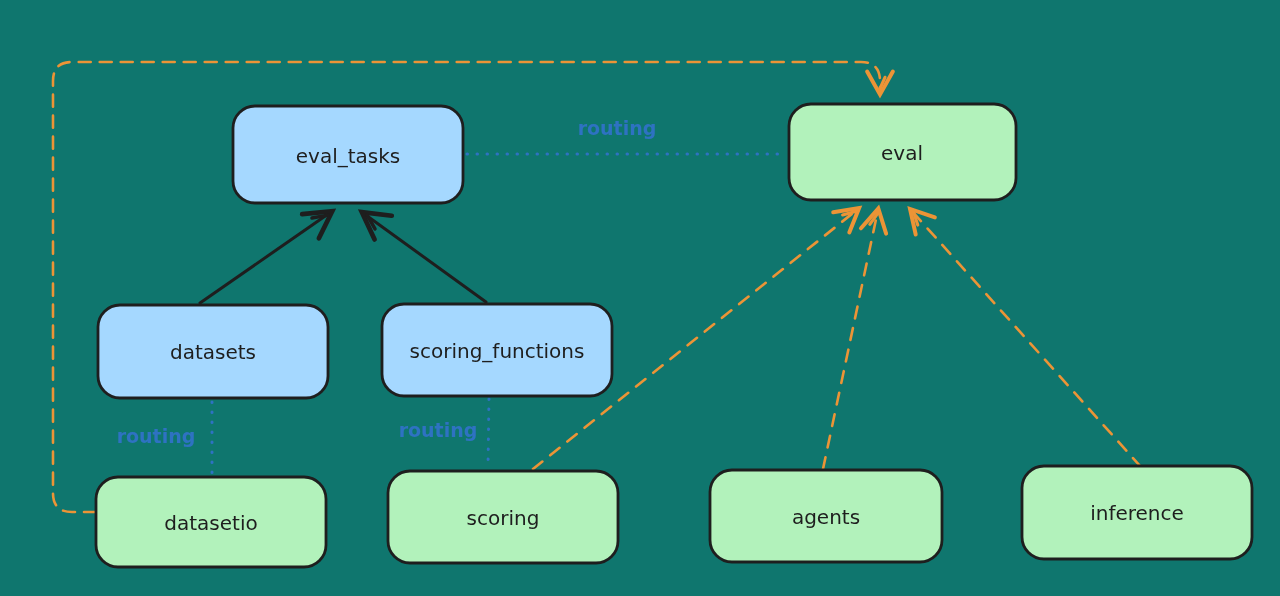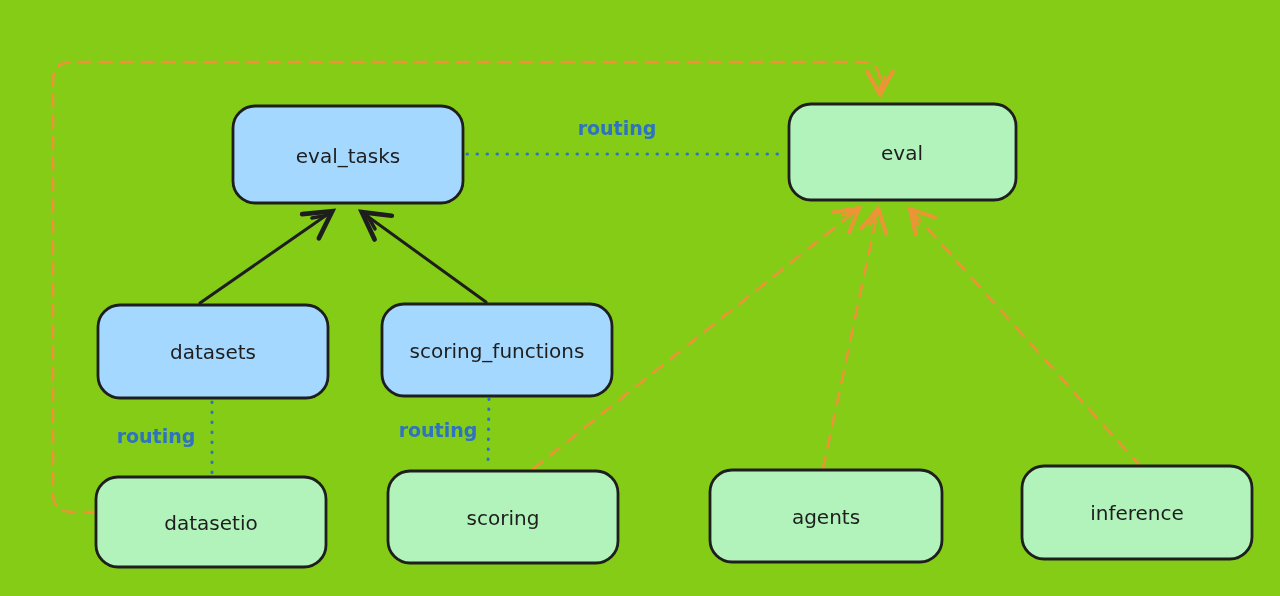--- a/index.html
+++ b/index.html
@@ -5,21 +5,21 @@
   html, body {
     margin: 0;
     padding: 0;
     background: #ffffff;
     font-family: "DejaVu Sans", "Liberation Sans", sans-serif;
   }
   .canvas-wrap {
     position: relative;
     width: 1280px;
     height: 596px;
-    background: #84cc16;
+    background: #0f766e;
     overflow: hidden;
   }
   svg { display: block; }
   .node-label {
     font-family: "DejaVu Sans", "Liberation Sans", sans-serif;
     font-size: 20px;
     fill: #1e1e1e;
   }
   .edge-label {
     font-family: "DejaVu Sans", "Liberation Sans", sans-serif;

